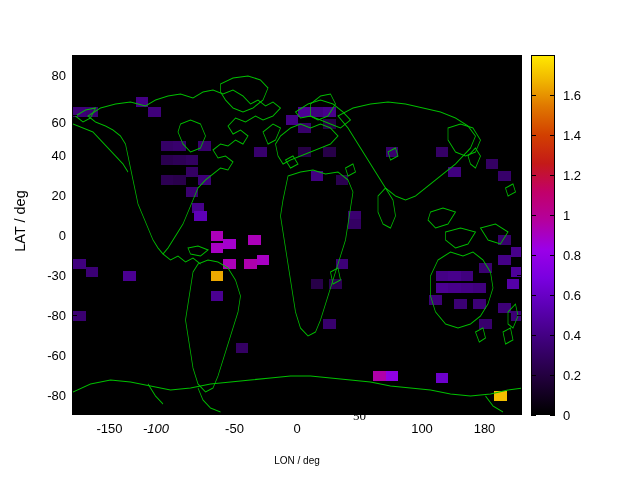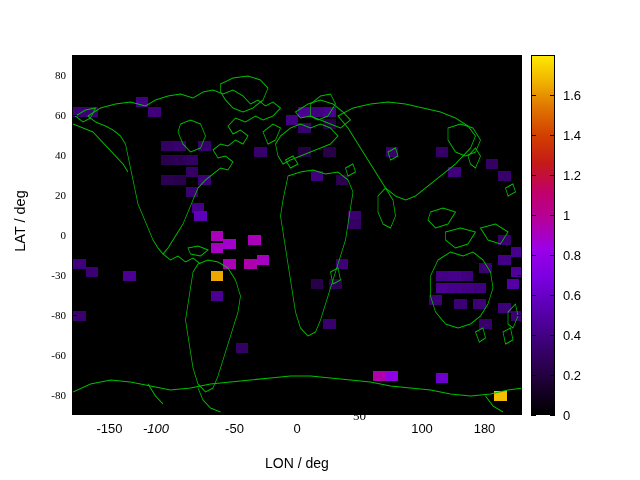--- a/index.html
+++ b/index.html
@@ -50,30 +50,29 @@
   .tick{position:absolute;background:#000;}
   .xtick-label{
     position:absolute;
     font-size:13px;color:#000;
     text-align:center;
     transform:translateX(-50%);
     white-space:nowrap;
   }
   .ytick-label{
     position:absolute;
-    font-size:11px;color:#000;
+    font-size:13px;color:#000;
     text-align:right;
     transform:translateY(-50%);
     white-space:nowrap;
-    font-family:Liberation Serif, serif;
   }
   .xlabel{
     position:absolute;
     left:72px;top:455px;width:450px;
-    text-align:center;font-size:14px;color:#000;
+    text-align:center;font-size:10px;color:#000;
   }
   .ylabel{
     position:absolute;
     left:-80px;top:213px;width:200px;
     text-align:center;font-size:14.5px;color:#000;
     transform:rotate(-90deg);
     transform-origin:center center;
   }
 
   
@@ -258,21 +257,21 @@
       <div class="tick" style="left: 422px; top: 55px; width: 1px; height: 5px;"></div>
       <div class="xtick-label" style="left: 422px; top: 421px;">100</div>
       <div class="tick" style="left: 484.5px; top: 410px; width: 1px; height: 5px;"></div>
       <div class="tick" style="left: 484.5px; top: 55px; width: 1px; height: 5px;"></div>
       <div class="xtick-label" style="left: 484.5px; top: 421px;">180</div>
       <div class="tick" style="left: 72px; top: 75px; width: 5px; height: 1px;"></div>
       <div class="tick" style="left: 517px; top: 75px; width: 5px; height: 1px;"></div>
       <div class="ytick-label" style="left: 28px; top: 75px; width: 38px;">80</div>
       <div class="tick" style="left: 72px; top: 115px; width: 5px; height: 1px;"></div>
       <div class="tick" style="left: 517px; top: 115px; width: 5px; height: 1px;"></div>
-      <div class="ytick-label" style="left: 28px; top: 115px; width: 38px; text-align: right;">60</div>
+      <div class="ytick-label" style="left: 28px; top: 122px; width: 38px; text-align: right;">60</div>
       <div class="tick" style="left: 72px; top: 155px; width: 5px; height: 1px;"></div>
       <div class="tick" style="left: 517px; top: 155px; width: 5px; height: 1px;"></div>
       <div class="ytick-label" style="left: 28px; top: 155px; width: 38px;">40</div>
       <div class="tick" style="left: 72px; top: 195px; width: 5px; height: 1px;"></div>
       <div class="tick" style="left: 517px; top: 195px; width: 5px; height: 1px;"></div>
       <div class="ytick-label" style="left: 28px; top: 195px; width: 38px;">20</div>
       <div class="tick" style="left: 72px; top: 235px; width: 5px; height: 1px;"></div>
       <div class="tick" style="left: 517px; top: 235px; width: 5px; height: 1px;"></div>
       <div class="ytick-label" style="left: 28px; top: 235px; width: 38px;">0</div>
       <div class="tick" style="left: 72px; top: 275px; width: 5px; height: 1px;"></div>

